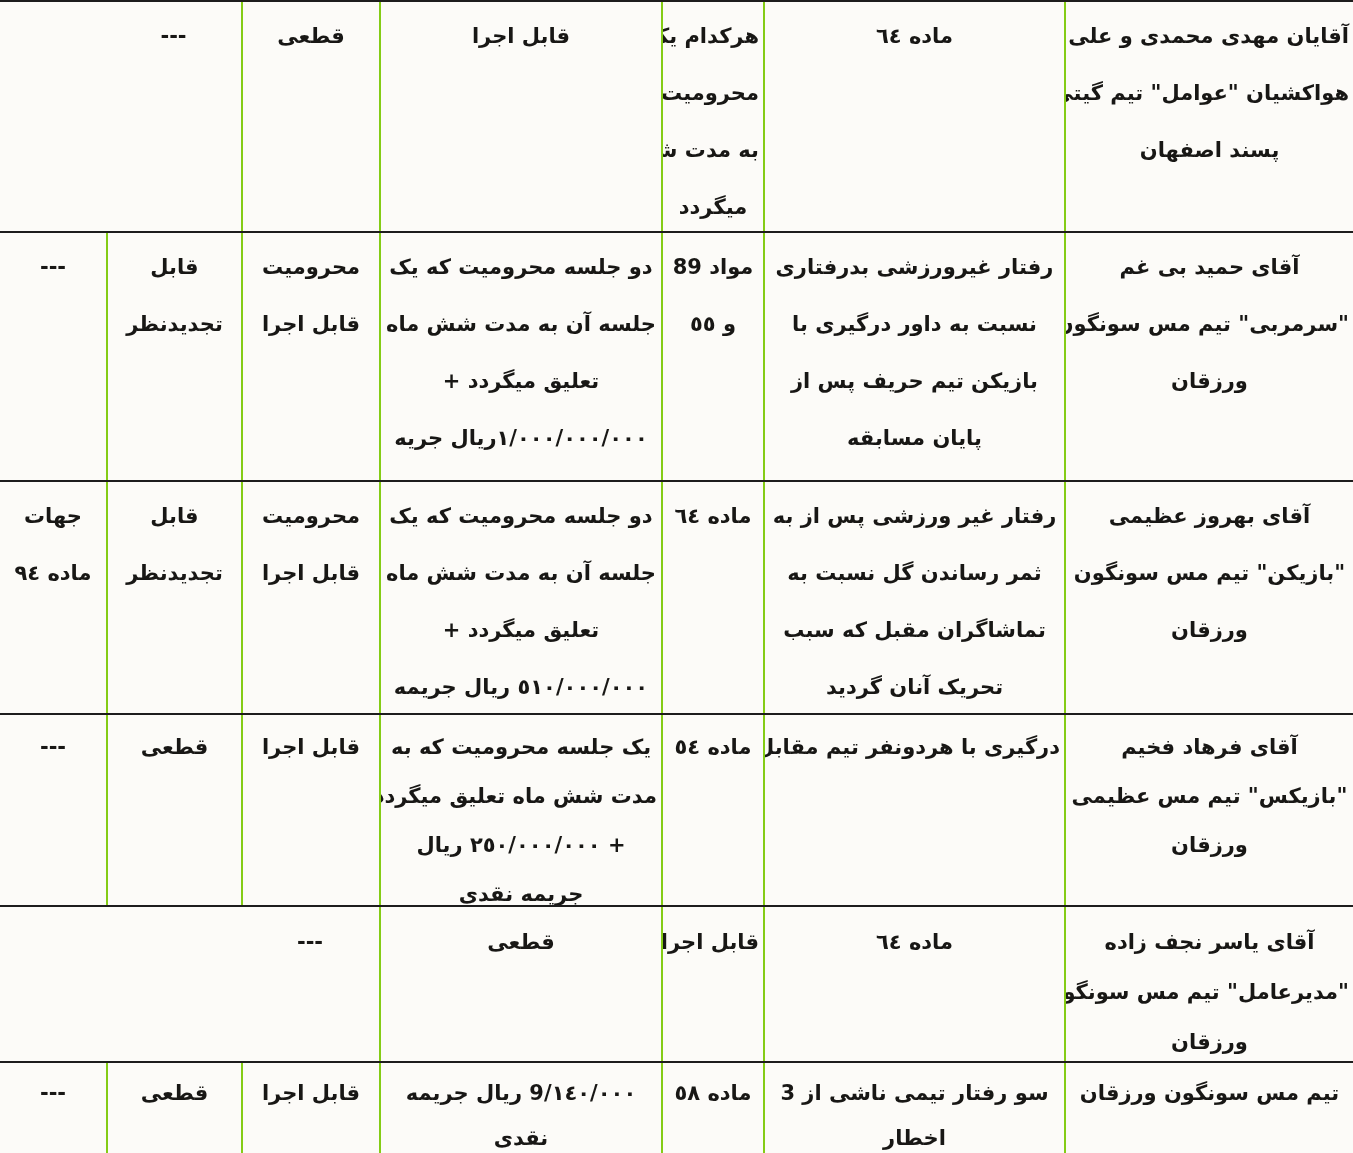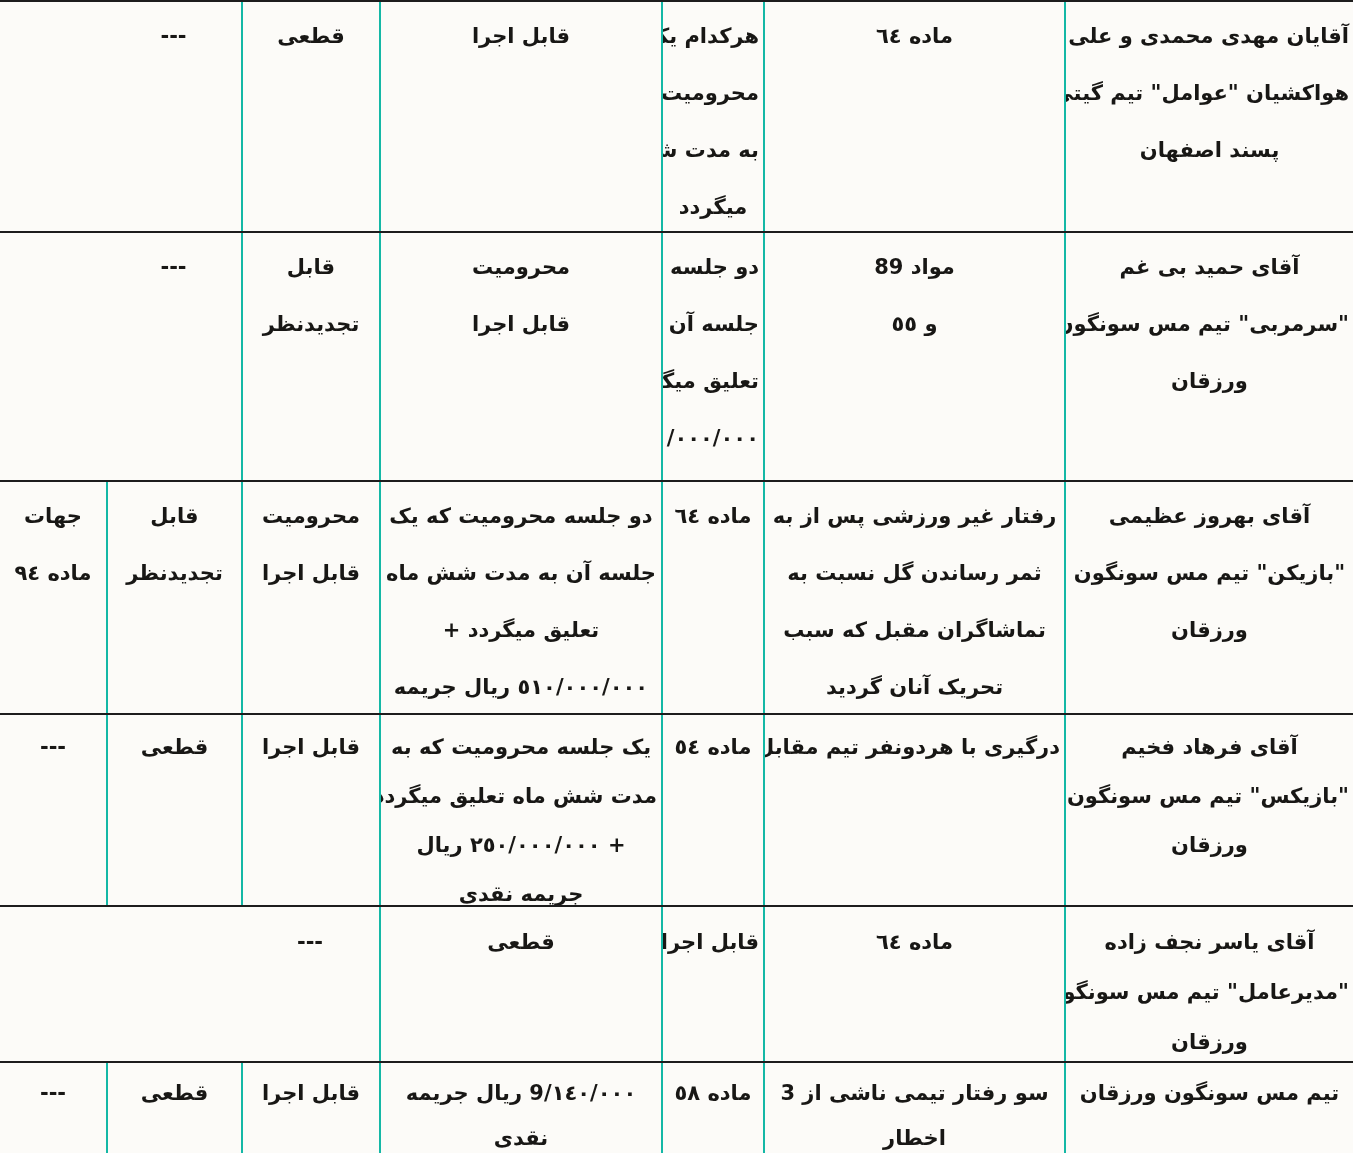--- a/index.html
+++ b/index.html
@@ -24,21 +24,21 @@
   }
   .row {
     display: grid;
     grid-template-columns: 289px 301px 102px 282px 138px 135px 106px;
     direction: rtl;
     border-bottom: 2px solid #1d1d1d;
     box-sizing: border-box;
     overflow: hidden;
   }
   .cell {
-    border-left: 2px solid #14b8a6;
+    border-left: 2px solid #84cc16;
     box-sizing: border-box;
     text-align: center;
     color: #181715;
     font-weight: bold;
     font-size: 21px;
     line-height: 57px;
     padding: 6px 4px 0 4px;
     white-space: pre;
     overflow: hidden;
   }
@@ -72,20 +72,24 @@
 به مدت شش ماه تعیق
 میگردد</div>
     <div class="cell">قابل اجرا</div>
     <div class="cell">قطعی</div>
     <div class="cell">---</div>
   </div>
       <div class="row">
     <div class="cell">آقای حمید بی غم
 "سرمربی" تیم مس سونگون
 ورزقان</div>
+    <div class="cell">رفتار غیرورزشی بدرفتاری
+نسبت به داور درگیری با
+بازیکن تیم حریف پس از
+پایان مسابقه</div>
     <div class="cell">مواد 89
 و ٥٥</div>
     <div class="cell">دو جلسه محرومیت که یک
 جلسه آن به مدت شش ماه
 تعلیق میگردد +
 ١/٠٠٠/٠٠٠/٠٠٠ریال جریه
 نقدی</div>
     <div class="cell">محرومیت
 قابل اجرا</div>
     <div class="cell">قابل
@@ -108,21 +112,21 @@
 نقدی</div>
     <div class="cell">محرومیت
 قابل اجرا</div>
     <div class="cell">قابل
 تجدیدنظر</div>
     <div class="cell">جهات
 ماده ٩٤</div>
   </div>
       <div class="row">
     <div class="cell">آقای فرهاد فخیم
-"بازیکس" تیم مس سونگون
+"بازیکس" تیم مس عظیمی
 ورزقان</div>
     <div class="cell">درگیری با هردونفر تیم مقابل</div>
     <div class="cell">ماده ٥٤</div>
     <div class="cell">یک جلسه محرومیت که به
 مدت شش ماه تعلیق میگردد
 + ٢٥٠/٠٠٠/٠٠٠ ریال
 جریمه نقدی</div>
     <div class="cell">قابل اجرا</div>
     <div class="cell">قطعی</div>
     <div class="cell">---</div>

